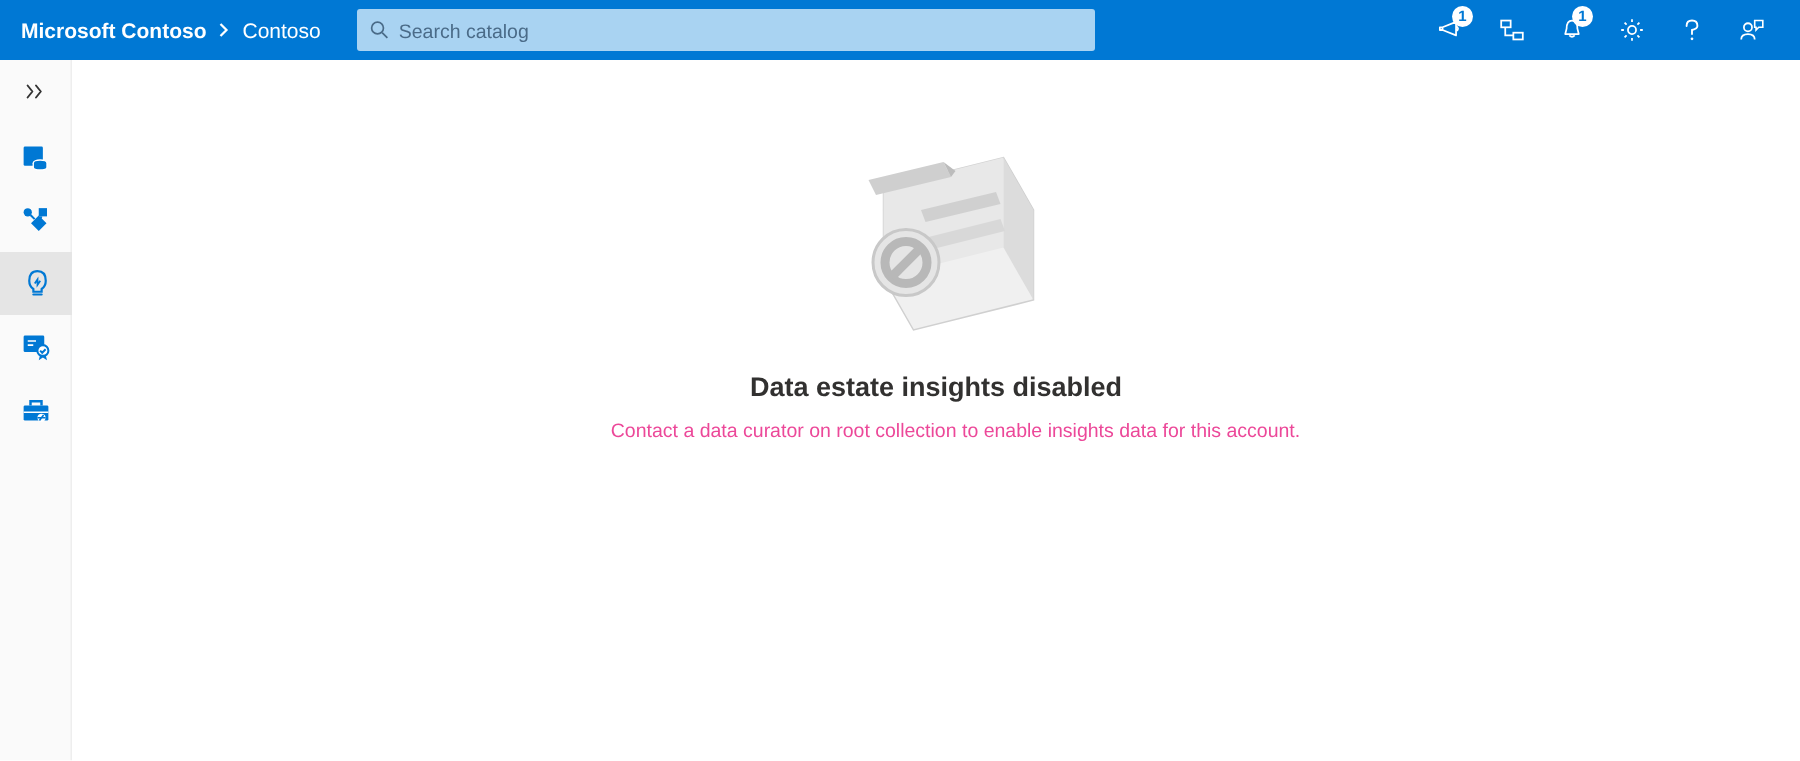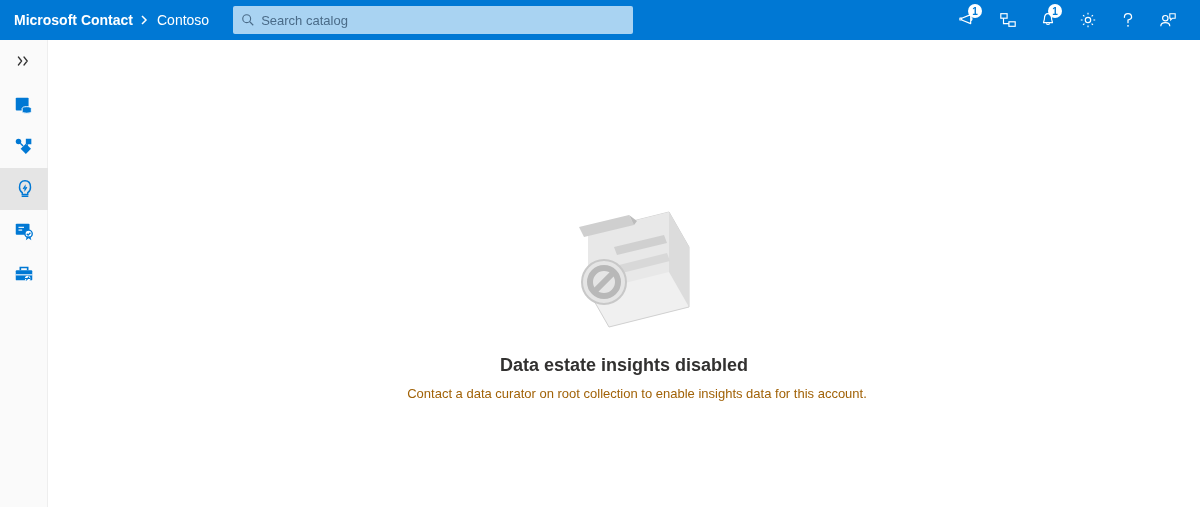--- a/index.html
+++ b/index.html
@@ -30,21 +30,21 @@
       display:flex;
       align-items:center;
     }
     .org {
       font-size: 14px;
       font-weight: 400;
       margin-right: 18px;
     }
     .search-wrap {
       flex: 0 0 auto;
-      width: 400px;
+      width: 492px;
       height: 28px;
       background: #a9d3f2;
       border-radius: 2px;
       display: flex;
       align-items: center;
       padding: 0 8px;
       margin-left: 6px;
     }
     .search-wrap .s-icon { display:flex; align-items:center; margin-right:6px;}
     .search-input {
@@ -126,44 +126,43 @@
     .side-item.selected {
       background:#e5e5e5;
       border-left:3px solid transparent;
     }
     .expand-item { height:30px; }
     .content {
       flex:1;
       display:flex;
       flex-direction:column;
       align-items:center;
-      justify-content:center;
       padding-top: 40px;
     }
     .illus {
       margin-bottom: 18px;
     }
     .msg-title {
       font-size:18px;
       font-weight:600;
       color:#323130;
       margin-bottom:10px;
     }
     .msg-sub {
       font-size:13px;
-      color:#a16207;
+      color:#ec4899;
       margin-left:26px;
     }
     svg { display:block; }
   </style>
 </head>
 <body>
 
 <div class="header">
-  <span class="brand">Microsoft Contact</span>
+  <span class="brand">Microsoft Contoso</span>
   <span class="chev">
     <svg width="8" height="10" viewBox="0 0 8 10">
         <path d="M1 1 L5 5 L1 9" stroke="#fff" stroke-width="1.5" fill="none"></path>
       </svg>
   </span>
   <span class="org">Contoso</span>
 
   <div class="search-wrap">
     <span class="s-icon">
       <svg width="14" height="14" viewBox="0 0 16 16">

